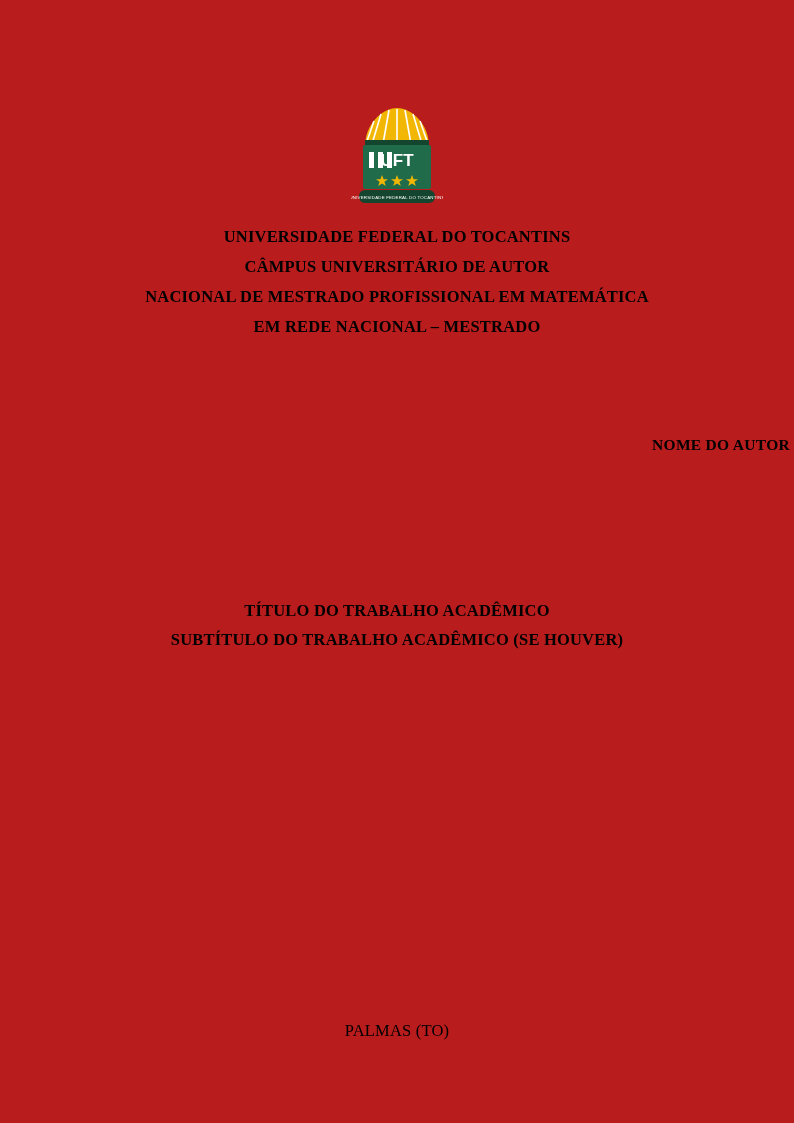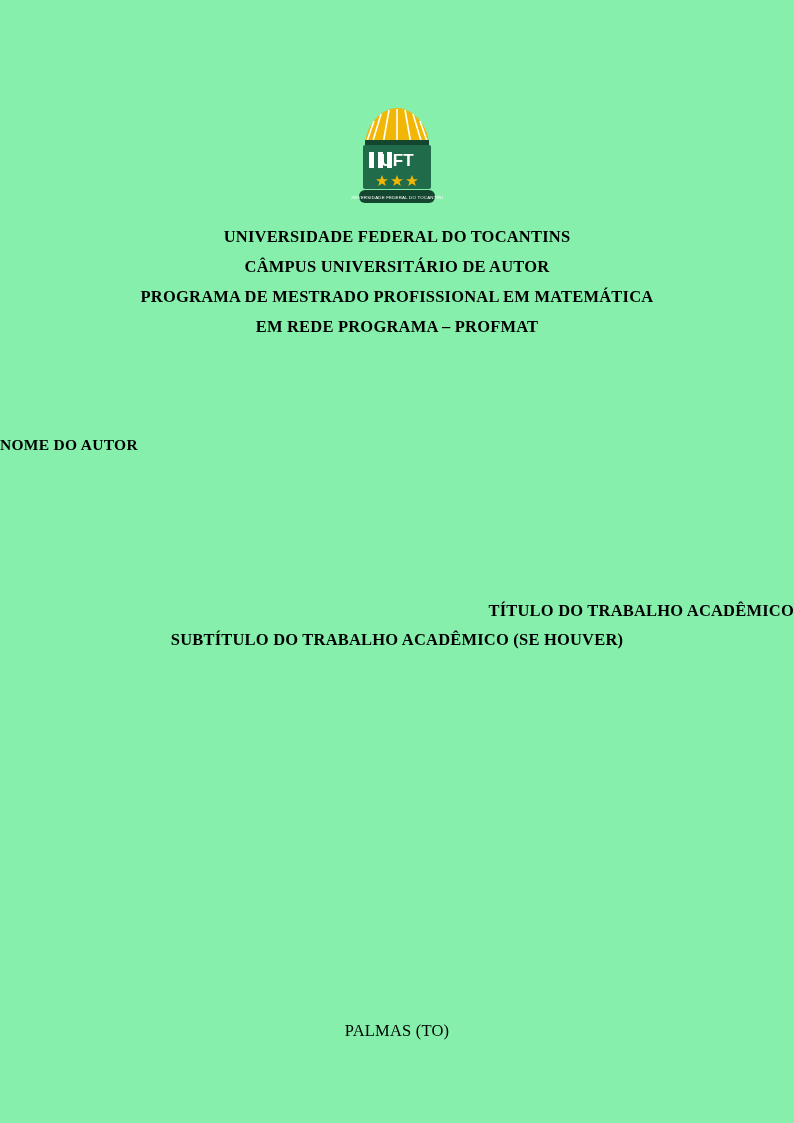--- a/index.html
+++ b/index.html
@@ -9,21 +9,21 @@
   }
   body {
     font-family: "Liberation Serif", serif;
     color: #000000;
   }
   .page {
     position: relative;
     width: 794px;
     height: 1123px;
     margin: 0 auto;
-    background: #86efac;
+    background: #b91c1c;
     overflow: hidden;
     box-sizing: border-box;
   }
 
   
   .logo-block {
     position: absolute;
     top: 100px;
     left: 0;
     right: 0;
@@ -52,40 +52,39 @@
     line-height: 30px;
     white-space: nowrap;
   }
 
   
   .author {
     position: absolute;
     top: 436px;
     left: 0;
     right: 4px;
-    text-align: left;
+    text-align: right;
     font-weight: bold;
     font-size: 15.5px;
     letter-spacing: 0.3px;
   }
 
   
   .title-block {
     position: absolute;
     top: 596px;
     left: 0;
     right: 0;
     text-align: center;
   }
   .title-block .title {
     font-weight: bold;
     font-size: 16.5px;
     line-height: 29px;
     letter-spacing: 0.2px;
-    text-align: right;
   }
   .title-block .subtitle {
     font-weight: bold;
     font-size: 16.5px;
     line-height: 29px;
     letter-spacing: 0.2px;
   }
 
   
   .footer-block {
@@ -142,22 +141,22 @@
 
         <rect x="8" y="90" width="76" height="13" rx="6" fill="#14452f"></rect>
         <text x="46" y="99" text-anchor="middle" font-family="Liberation Sans, sans-serif" font-size="4.4" letter-spacing="0.2" fill="#ffffff">UNIVERSIDADE FEDERAL DO TOCANTINS</text>
       </svg>
     </div>
   </div>
 
   <div class="institution">
     <div class="line">UNIVERSIDADE FEDERAL DO TOCANTINS</div>
     <div class="line">CÂMPUS UNIVERSITÁRIO DE AUTOR</div>
-    <div class="line">PROGRAMA DE MESTRADO PROFISSIONAL EM MATEMÁTICA</div>
-    <div class="line">EM REDE PROGRAMA – PROFMAT</div>
+    <div class="line">NACIONAL DE MESTRADO PROFISSIONAL EM MATEMÁTICA</div>
+    <div class="line">EM REDE NACIONAL – MESTRADO</div>
   </div>
 
   <div class="author">NOME DO AUTOR</div>
 
   <div class="title-block">
     <div class="title">TÍTULO DO TRABALHO ACADÊMICO</div>
     <div class="subtitle">SUBTÍTULO DO TRABALHO ACADÊMICO (SE HOUVER)</div>
   </div>
 
   <div class="footer-block">

